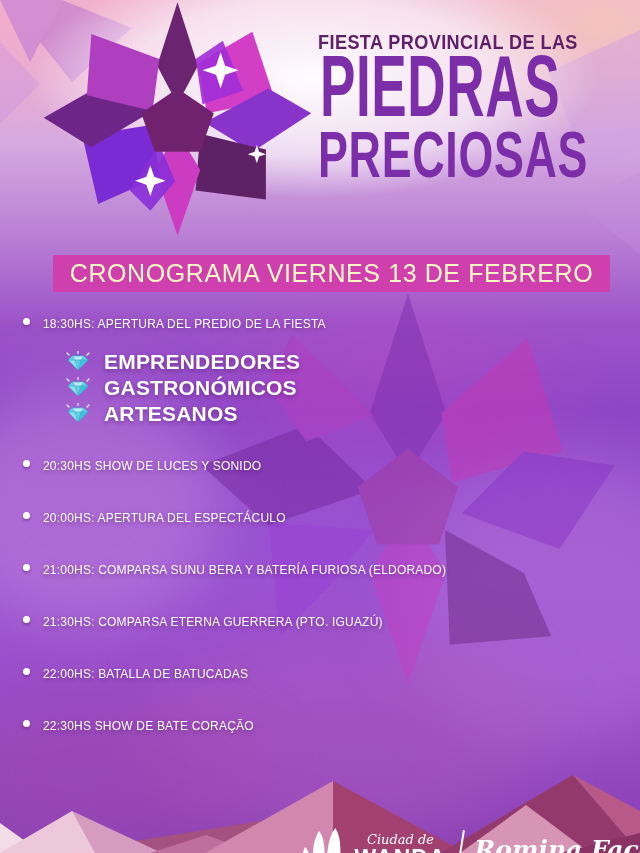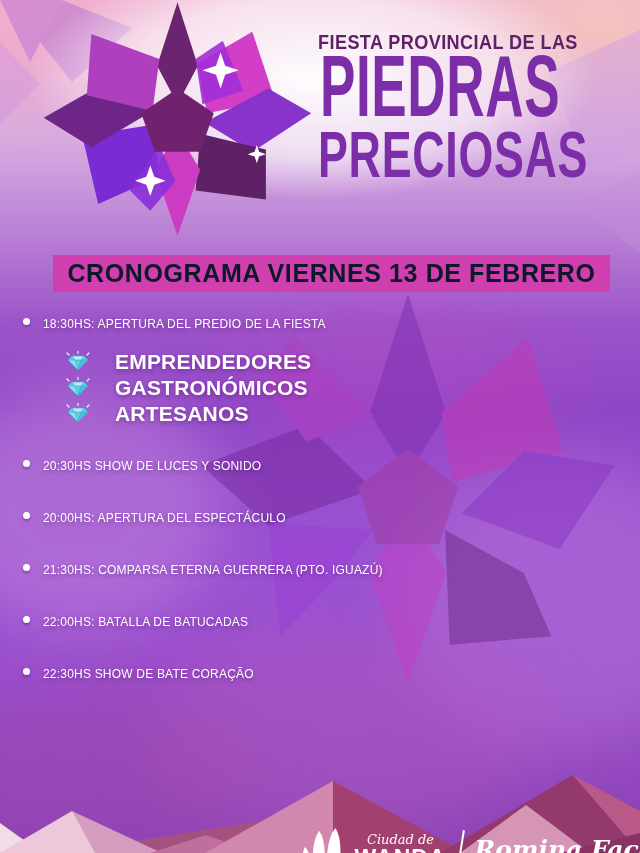--- a/index.html
+++ b/index.html
@@ -21,29 +21,29 @@
     background:radial-gradient(ellipse 52% 44% at 49% 40%, rgba(255,255,255,.97), rgba(255,255,255,.6) 48%, rgba(255,255,255,0) 74%);}
   .logo-gem{position:absolute;left:40px;top:0px;width:275px;height:238px;}
   .kicker{position:absolute;left:318px;top:30px;width:300px;color:#5e2167;font-weight:bold;font-size:21px;
     letter-spacing:.5px;transform:scaleX(.86);transform-origin:left top;white-space:nowrap;}
   .title1{position:absolute;left:320px;top:44px;color:#7c2ea9;font-weight:bold;font-size:87px;line-height:84px;
     transform:scaleX(.61);transform-origin:left top;letter-spacing:1px;white-space:nowrap;}
   .title2{position:absolute;left:318px;top:124px;color:#7c2ea9;font-weight:bold;font-size:64px;line-height:62px;
     transform:scaleX(.70);transform-origin:left top;letter-spacing:1px;white-space:nowrap;}
   .banner{position:absolute;left:53px;top:255px;width:557px;height:37px;background:var(--banner-bg,#cf3fae);
     display:flex;align-items:center;justify-content:center;}
-  .banner-text{color:#0f172a;font-weight:bold;font-size:25px;letter-spacing:.6px;white-space:nowrap;text-align:center;}
+  .banner-text{color:#fef9c3;font-weight:normal;font-size:25px;letter-spacing:.6px;white-space:nowrap;text-align:center;}
   .schedule{position:absolute;left:18px;top:311px;width:600px;color:#fff;}
   .entry{margin-bottom:26px;}
   .item{font-weight:normal;font-size:12px;line-height:26px;letter-spacing:.2px;
     text-shadow:0 2px 4px rgba(70,20,95,.45);}
   .dot{display:inline-block;width:7px;height:7px;border-radius:50%;background:#fff;vertical-align:3px;
     margin:0 13px 0 5px;box-shadow:0 2px 3px rgba(70,20,95,.4);}
   .sublist{margin:12px 0 0 47px;}
-  .subitem{display:flex;align-items:center;gap:24px;line-height:26px;}
+  .subitem{display:flex;align-items:center;gap:13px;line-height:26px;}
   .subitem .gem{width:26px;height:22px;flex:0 0 auto;}
   .subtxt{font-weight:bold;font-size:21px;letter-spacing:.2px;text-shadow:0 2px 4px rgba(70,20,95,.45);}
   .footer{position:absolute;right:-14px;bottom:-17px;display:flex;align-items:flex-end;gap:9px;color:#fff;}
   .w-icon{width:46px;height:42px;}
   .city-col{display:flex;flex-direction:column;align-items:center;line-height:1;}
   .city-small{font-family:"DejaVu Serif",serif;font-style:italic;font-size:13px;margin-bottom:1px;text-align:right;}
   .city-name{font-weight:bold;font-size:23px;letter-spacing:1px;}
   .divider{width:2px;height:37px;background:#fff;transform:rotate(9deg);margin:0 3px 3px 5px;}
   .partner{font-family:"DejaVu Serif",serif;font-style:italic;font-weight:bold;font-size:25px;white-space:nowrap;
     padding-bottom:6px;}
@@ -161,20 +161,23 @@
           </div>
         </div>
       </div>
       <div class="entry">
         <div class="item"><span class="dot"></span><span>20:30HS SHOW DE LUCES Y SONIDO</span></div>
       </div>
       <div class="entry">
         <div class="item"><span class="dot"></span><span>20:00HS: APERTURA DEL ESPECTÁCULO</span></div>
       </div>
       <div class="entry">
+        <div class="item"><span class="dot"></span><span>21:00HS: COMPARSA SUNU BERA Y BATERÍA FURIOSA (ELDORADO)</span></div>
+      </div>
+      <div class="entry">
         <div class="item"><span class="dot"></span><span>21:30HS: COMPARSA ETERNA GUERRERA (PTO. IGUAZÚ)</span></div>
       </div>
       <div class="entry">
         <div class="item"><span class="dot"></span><span>22:00HS: BATALLA DE BATUCADAS</span></div>
       </div>
       <div class="entry">
         <div class="item"><span class="dot"></span><span>22:30HS SHOW DE BATE CORAÇÃO</span></div>
       </div>
     </div>
 

